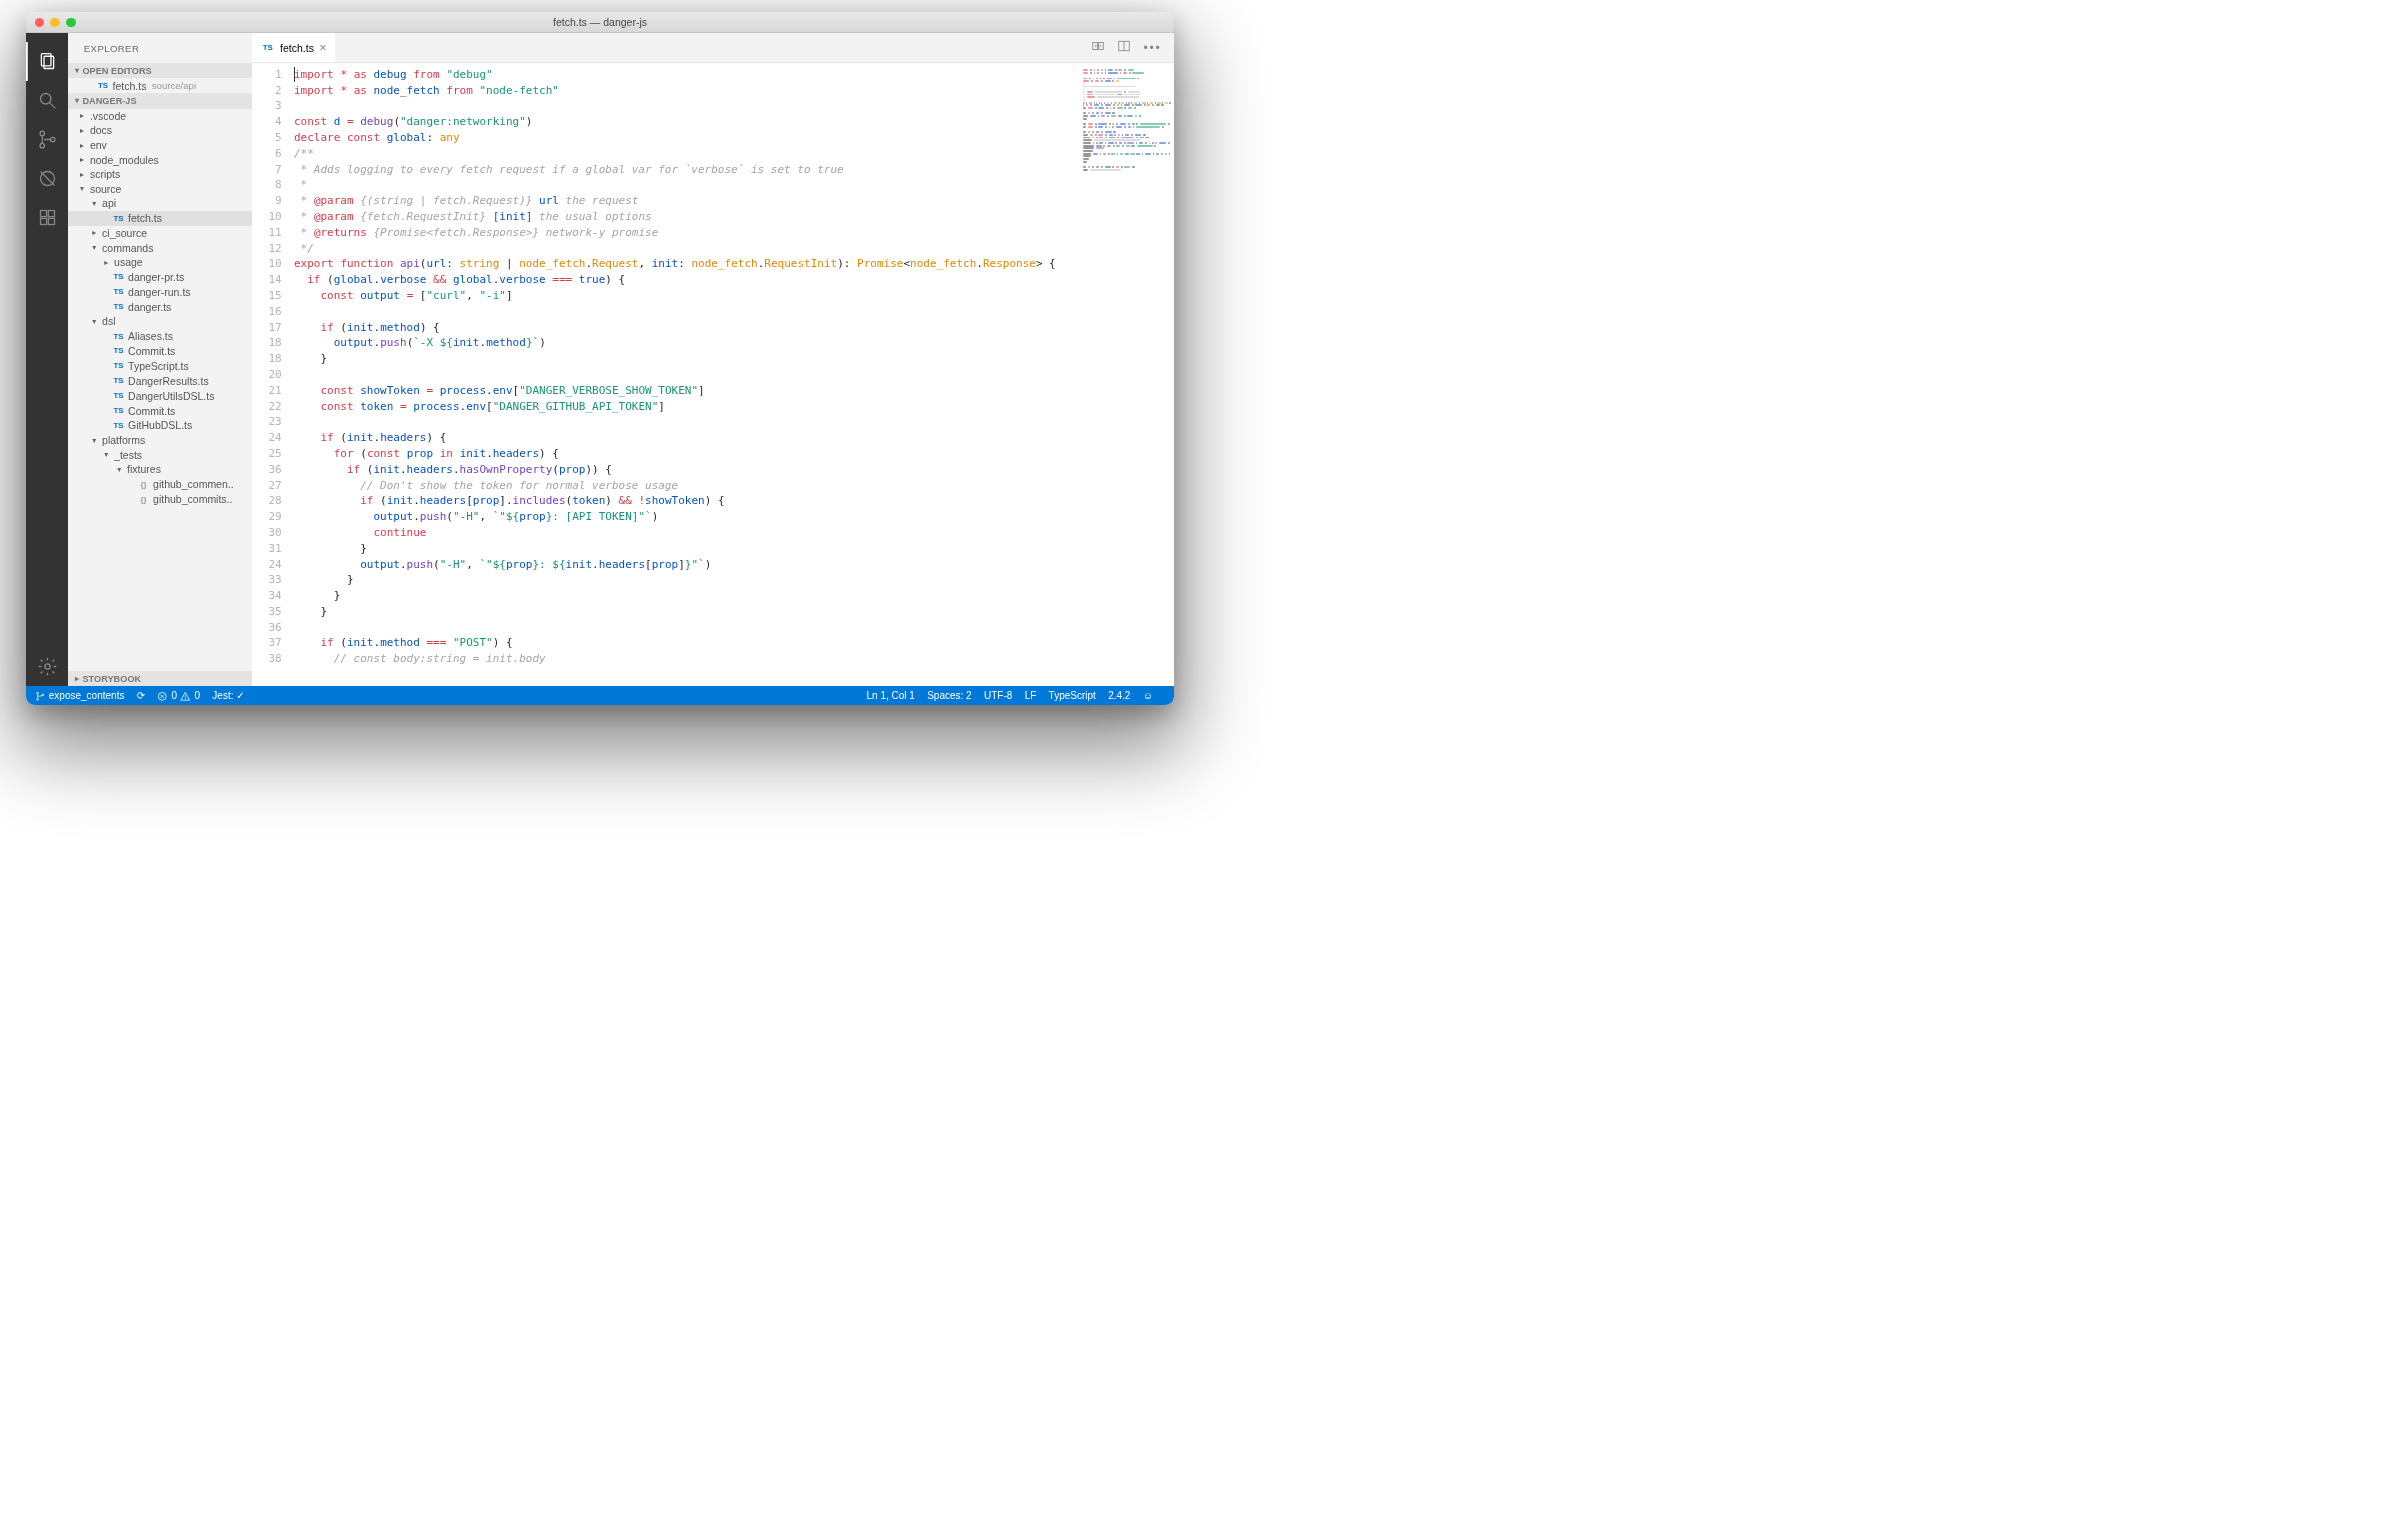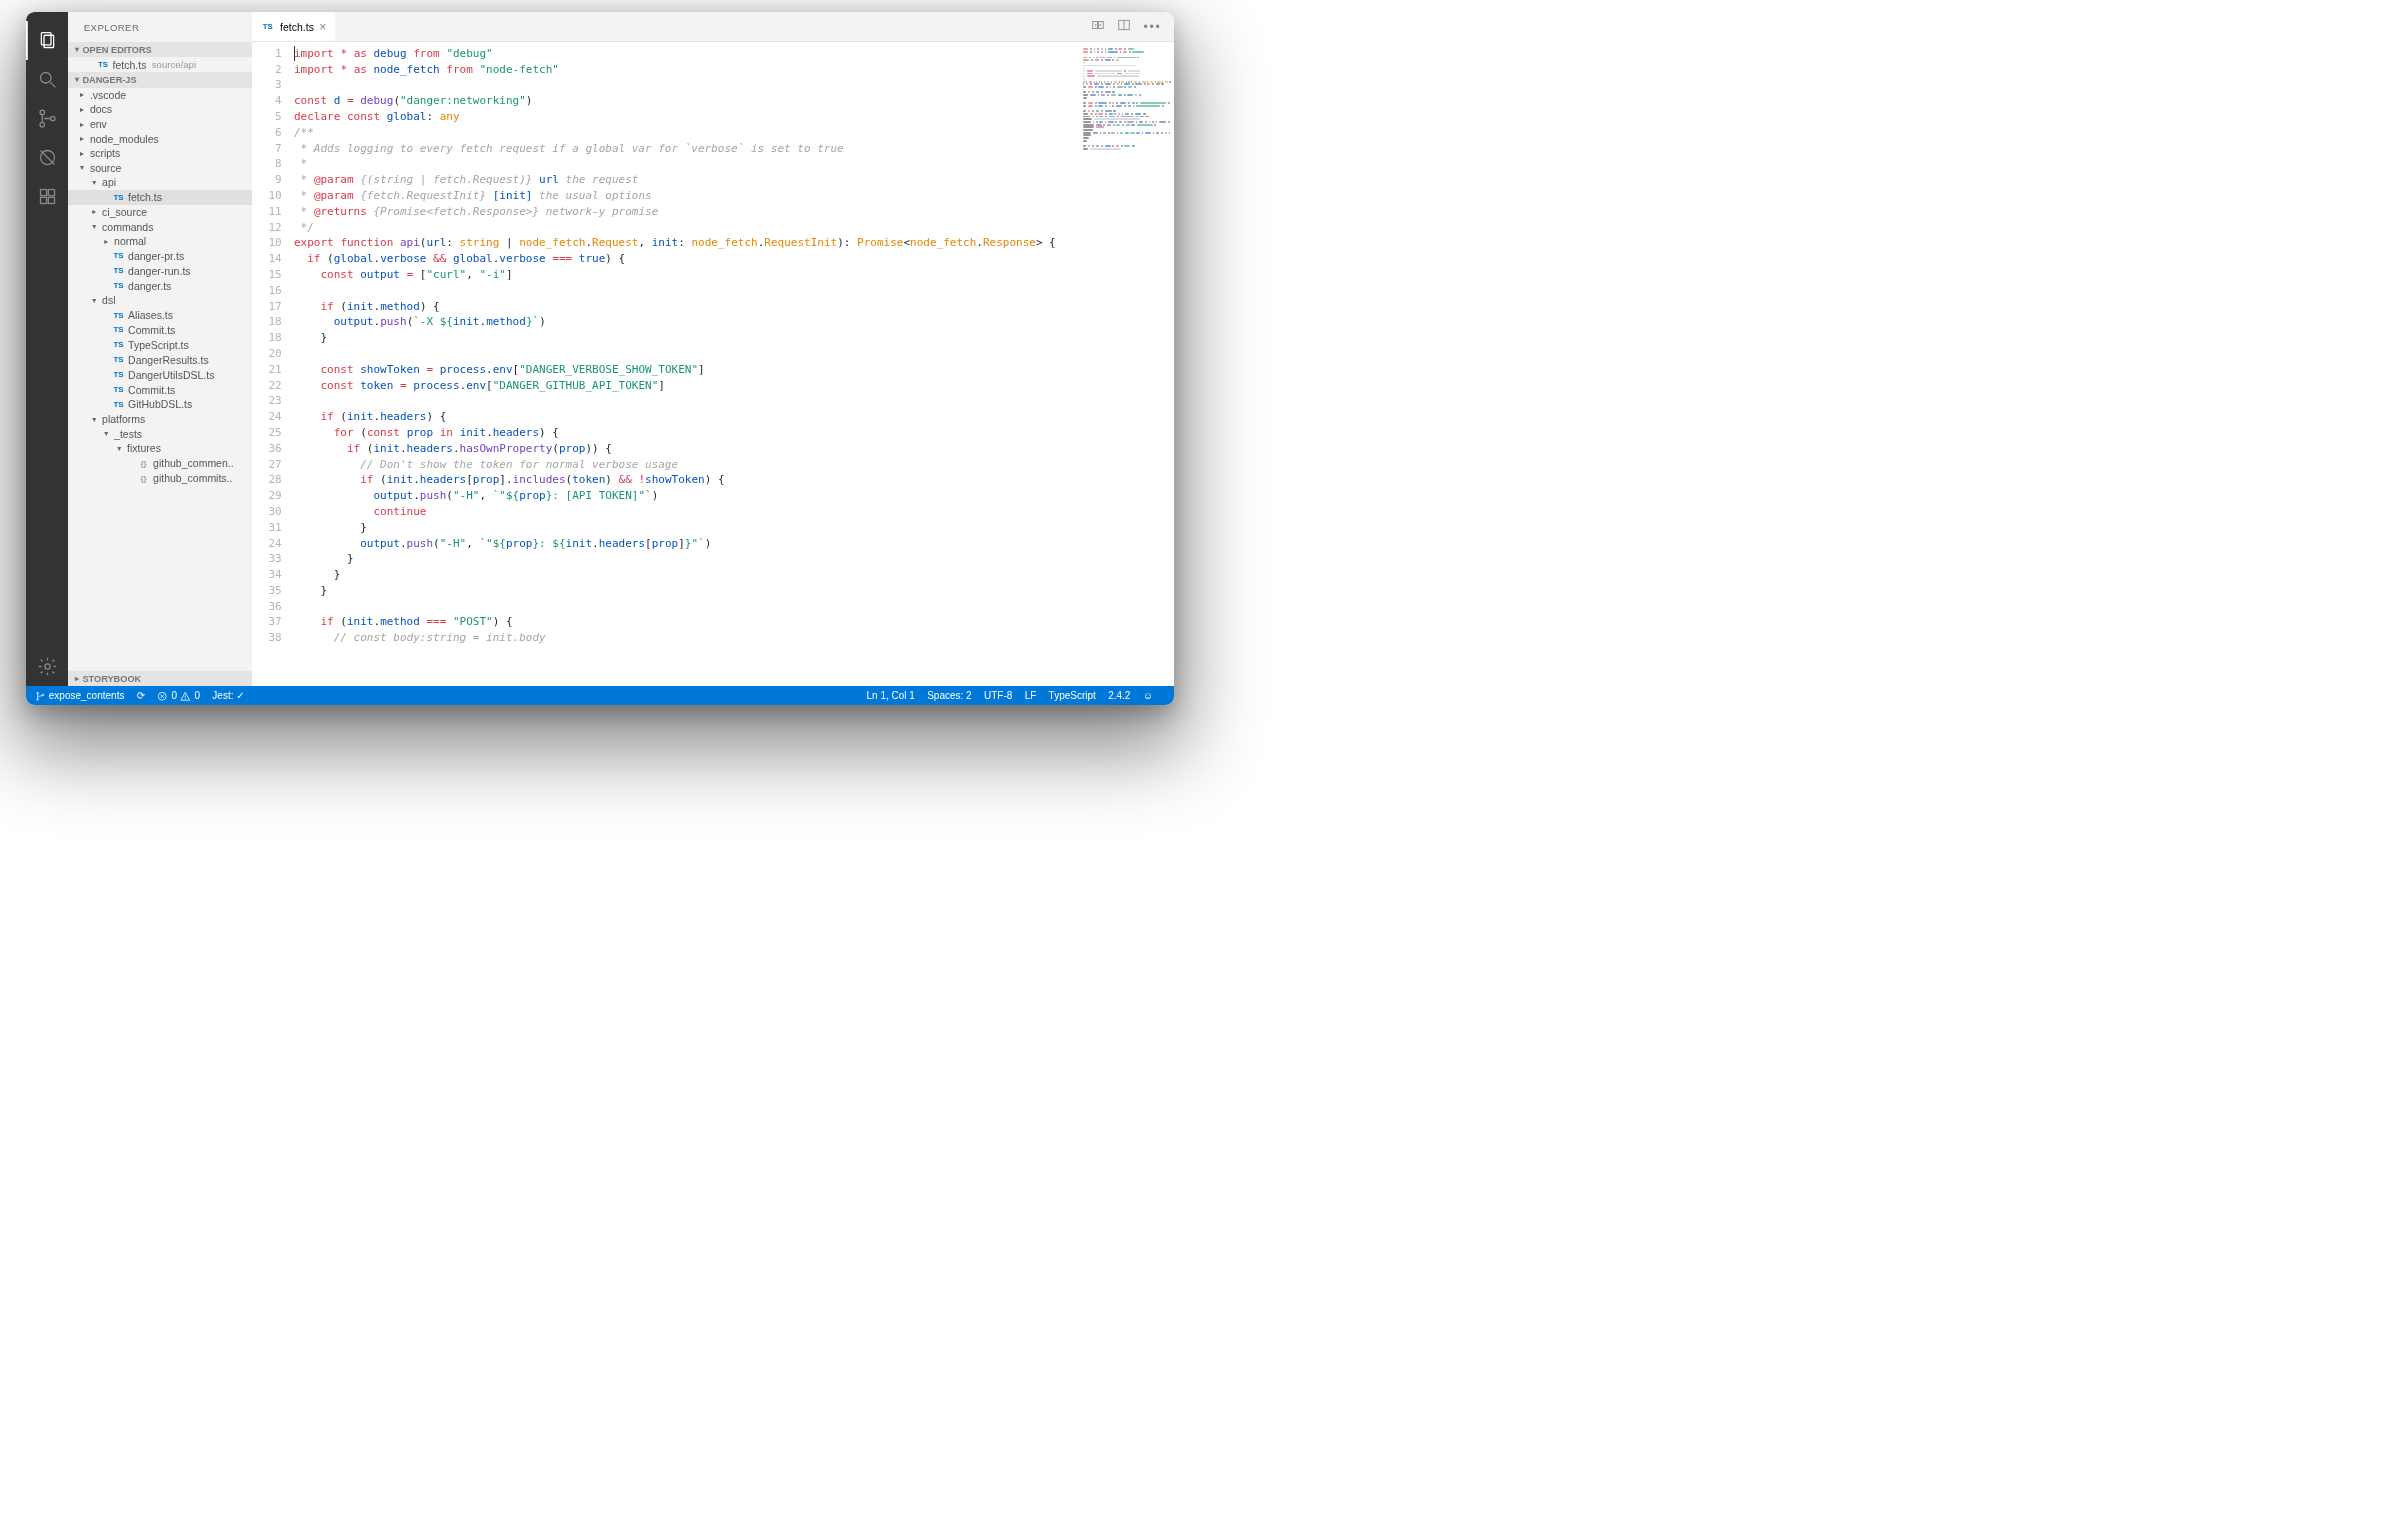--- a/index.html
+++ b/index.html
@@ -48,20 +48,28 @@
 .statusbar .si{margin-right:12.3px;display:flex;align-items:center;gap:3.5px}
 .statusbar .sp{flex:1}
 .statusbar svg{width:10.5px;height:10.5px;stroke:#fff;fill:none;stroke-width:1.8}
 
 .k{color:#d73a49}.s{color:#1a9478}.f{color:#6f42c1}.c{color:#a5a5a5;font-style:italic}.p{color:#0652c0}.t{color:#e68600}.tag{color:#d73a49}.v{color:#24292e}.o{color:#d73a49}
 </style>
 </head>
 <body>
 
 <div class="window">
+  <div class="titlebar">
+    <div class="lights">
+      <div class="light l-close"></div>
+      <div class="light l-min"></div>
+      <div class="light l-max"></div>
+    </div>
+    <div class="wtitle">fetch.ts — danger-js</div>
+  </div>
 
   <div class="body">
     <div class="actbar">
       <div class="ai active">
           <svg viewBox="0 0 24 24">
             <rect x="5" y="3" width="11" height="14" rx="1"></rect>
             <rect x="8" y="6" width="11" height="14" rx="1"></rect>
           </svg>
         </div>
       <div class="ai">
@@ -167,21 +175,21 @@
             <span class="fname">ci_source</span>
           </div>
           <div class="row">
             <span class="pad" style="width:21px"></span>
             <span class="tri2">▾</span>
             <span class="fname">commands</span>
           </div>
           <div class="row">
             <span class="pad" style="width:33px"></span>
             <span class="tri2">▸</span>
-            <span class="fname">normal</span>
+            <span class="fname">usage</span>
           </div>
           <div class="row">
             <span class="pad" style="width:33px"></span>
             <span class="tri2"></span>
             <span class="ficon ts">TS</span>
             <span class="fname">danger-pr.ts</span>
           </div>
           <div class="row">
             <span class="pad" style="width:33px"></span>
             <span class="tri2"></span>

